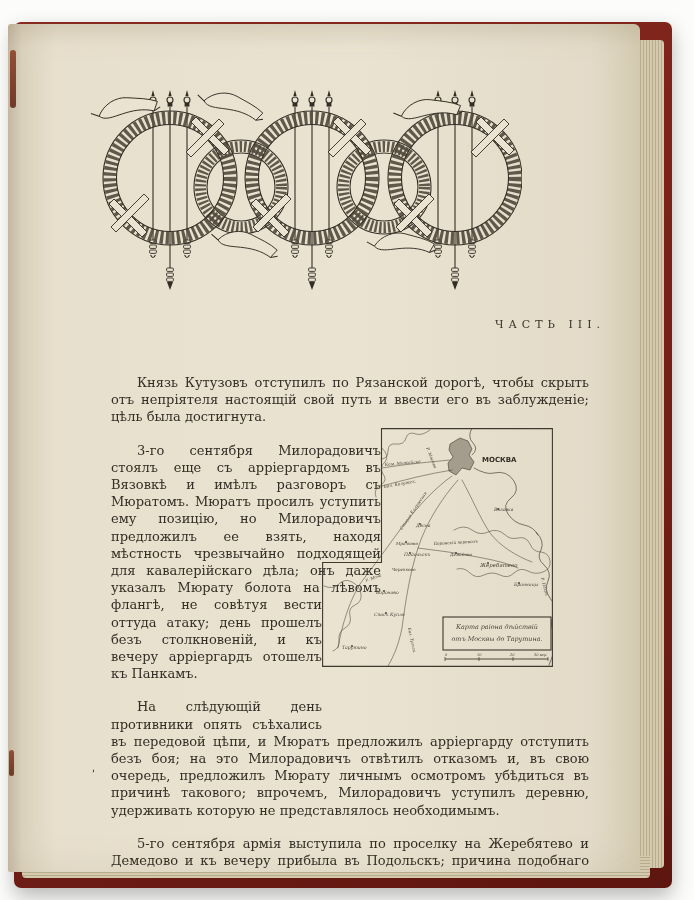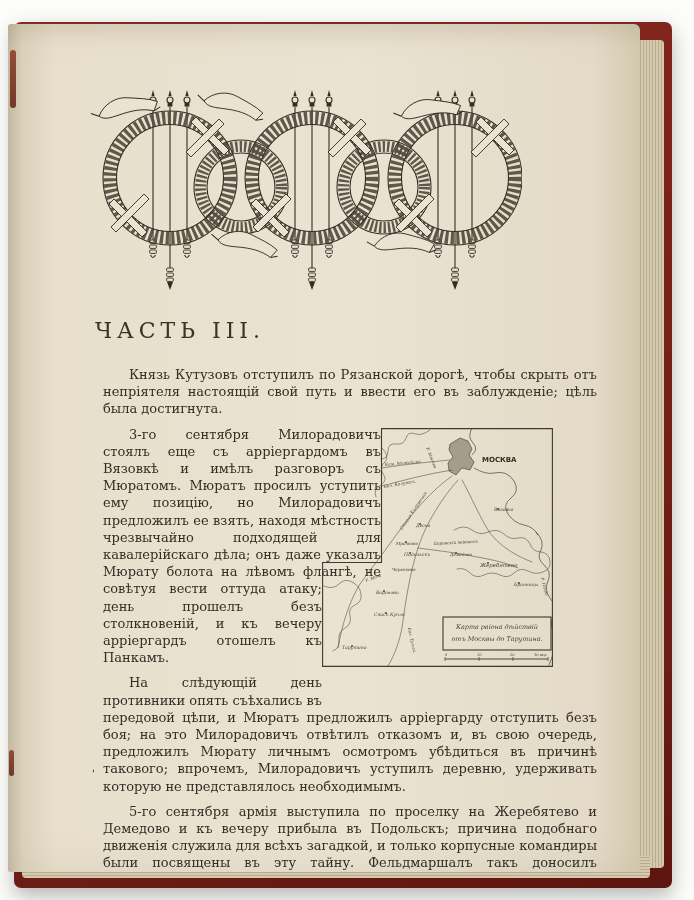--- a/index.html
+++ b/index.html
@@ -30,25 +30,25 @@
   .binding-mark{position:absolute;background:linear-gradient(180deg,#8a3a22,#5f2212);border-radius:3px;opacity:.85}
   .bm1{left:10px;top:50px;width:6px;height:58px}
   .bm2{left:9px;top:750px;width:5px;height:26px}
 
   .ornament{position:absolute;left:74px;top:66px;width:440px;height:205px}
   .orn-stroke{stroke:var(--ink);fill:none;stroke-width:1.1}
   .orn-braid{stroke:#544c3f;fill:none;opacity:.92}
   .orn-fill{fill:var(--ink)}
   .orn-paper{fill:#eae3d1;stroke:var(--ink);stroke-width:.9}
 
-  .page-title{position:absolute;left:87px;top:294px;width:510px;text-align:left;
-       font-size:22px;letter-spacing:5px;color:#3a332a}
+  .page-title{position:absolute;left:87px;top:294px;width:510px;text-align:right;
+       font-size:11px;letter-spacing:5px;color:#3a332a}
   .text-block{position:absolute;left:87px;top:334px;width:510px;
        font-size:13px;line-height:17.2px;text-align:justify;color:var(--ink)}
-  .text-block p{margin:8px;text-indent:26px}
+  .text-block p{margin:16px;text-indent:26px}
   .spacer-a{float:right;width:224px;height:134px;margin-top:36px}
   .spacer-b{float:right;clear:right;width:283px;height:105px}
   .map-svg{position:absolute;left:314px;top:404px;width:231px;height:239px;color:var(--map_ink)}
   .map-line{stroke:currentColor;fill:none;stroke-width:.7;stroke-linecap:round}
   .map-thin{stroke:currentColor;fill:none;stroke-width:.55;stroke-linecap:round}
   .map-frame{stroke:#3f382e;fill:none;stroke-width:1.1}
   .map-city{fill:var(--city);stroke:#3f382e;stroke-width:.6}
   .map-label{font-family:"DejaVu Serif","Liberation Serif",serif;font-style:italic;fill:#4a4238}
   .map-city-label{font-family:"DejaVu Sans","Liberation Sans",sans-serif;font-weight:bold;font-style:normal;fill:#332d24}
   .page-number{position:absolute;left:87px;top:746px;width:500px;text-align:right;font-size:13px;padding-right:8px}

